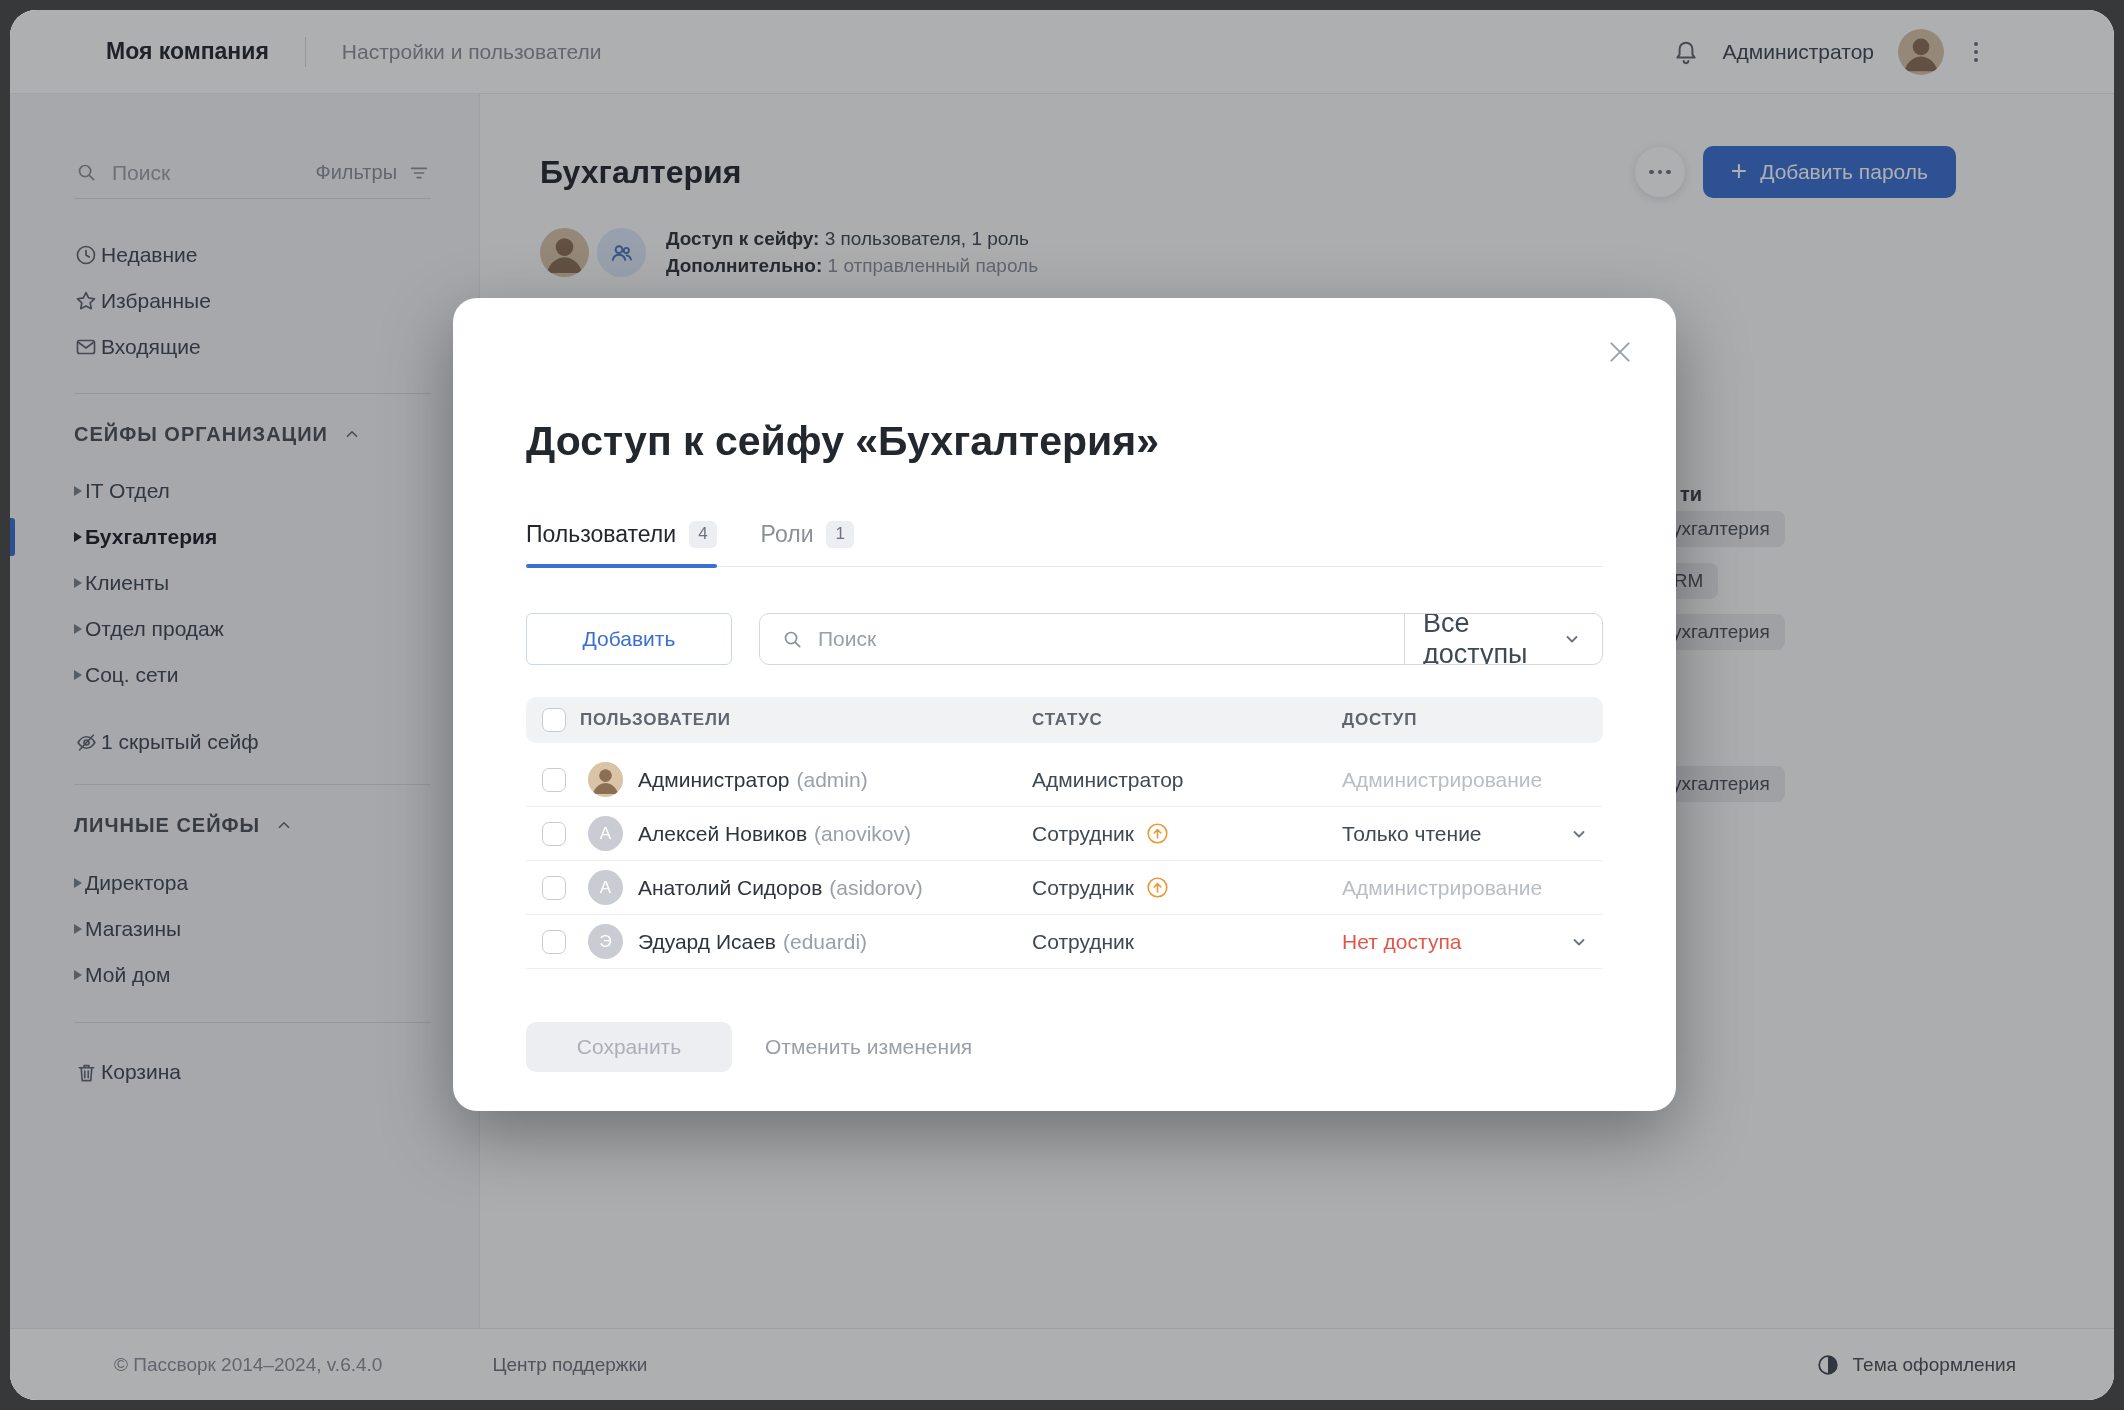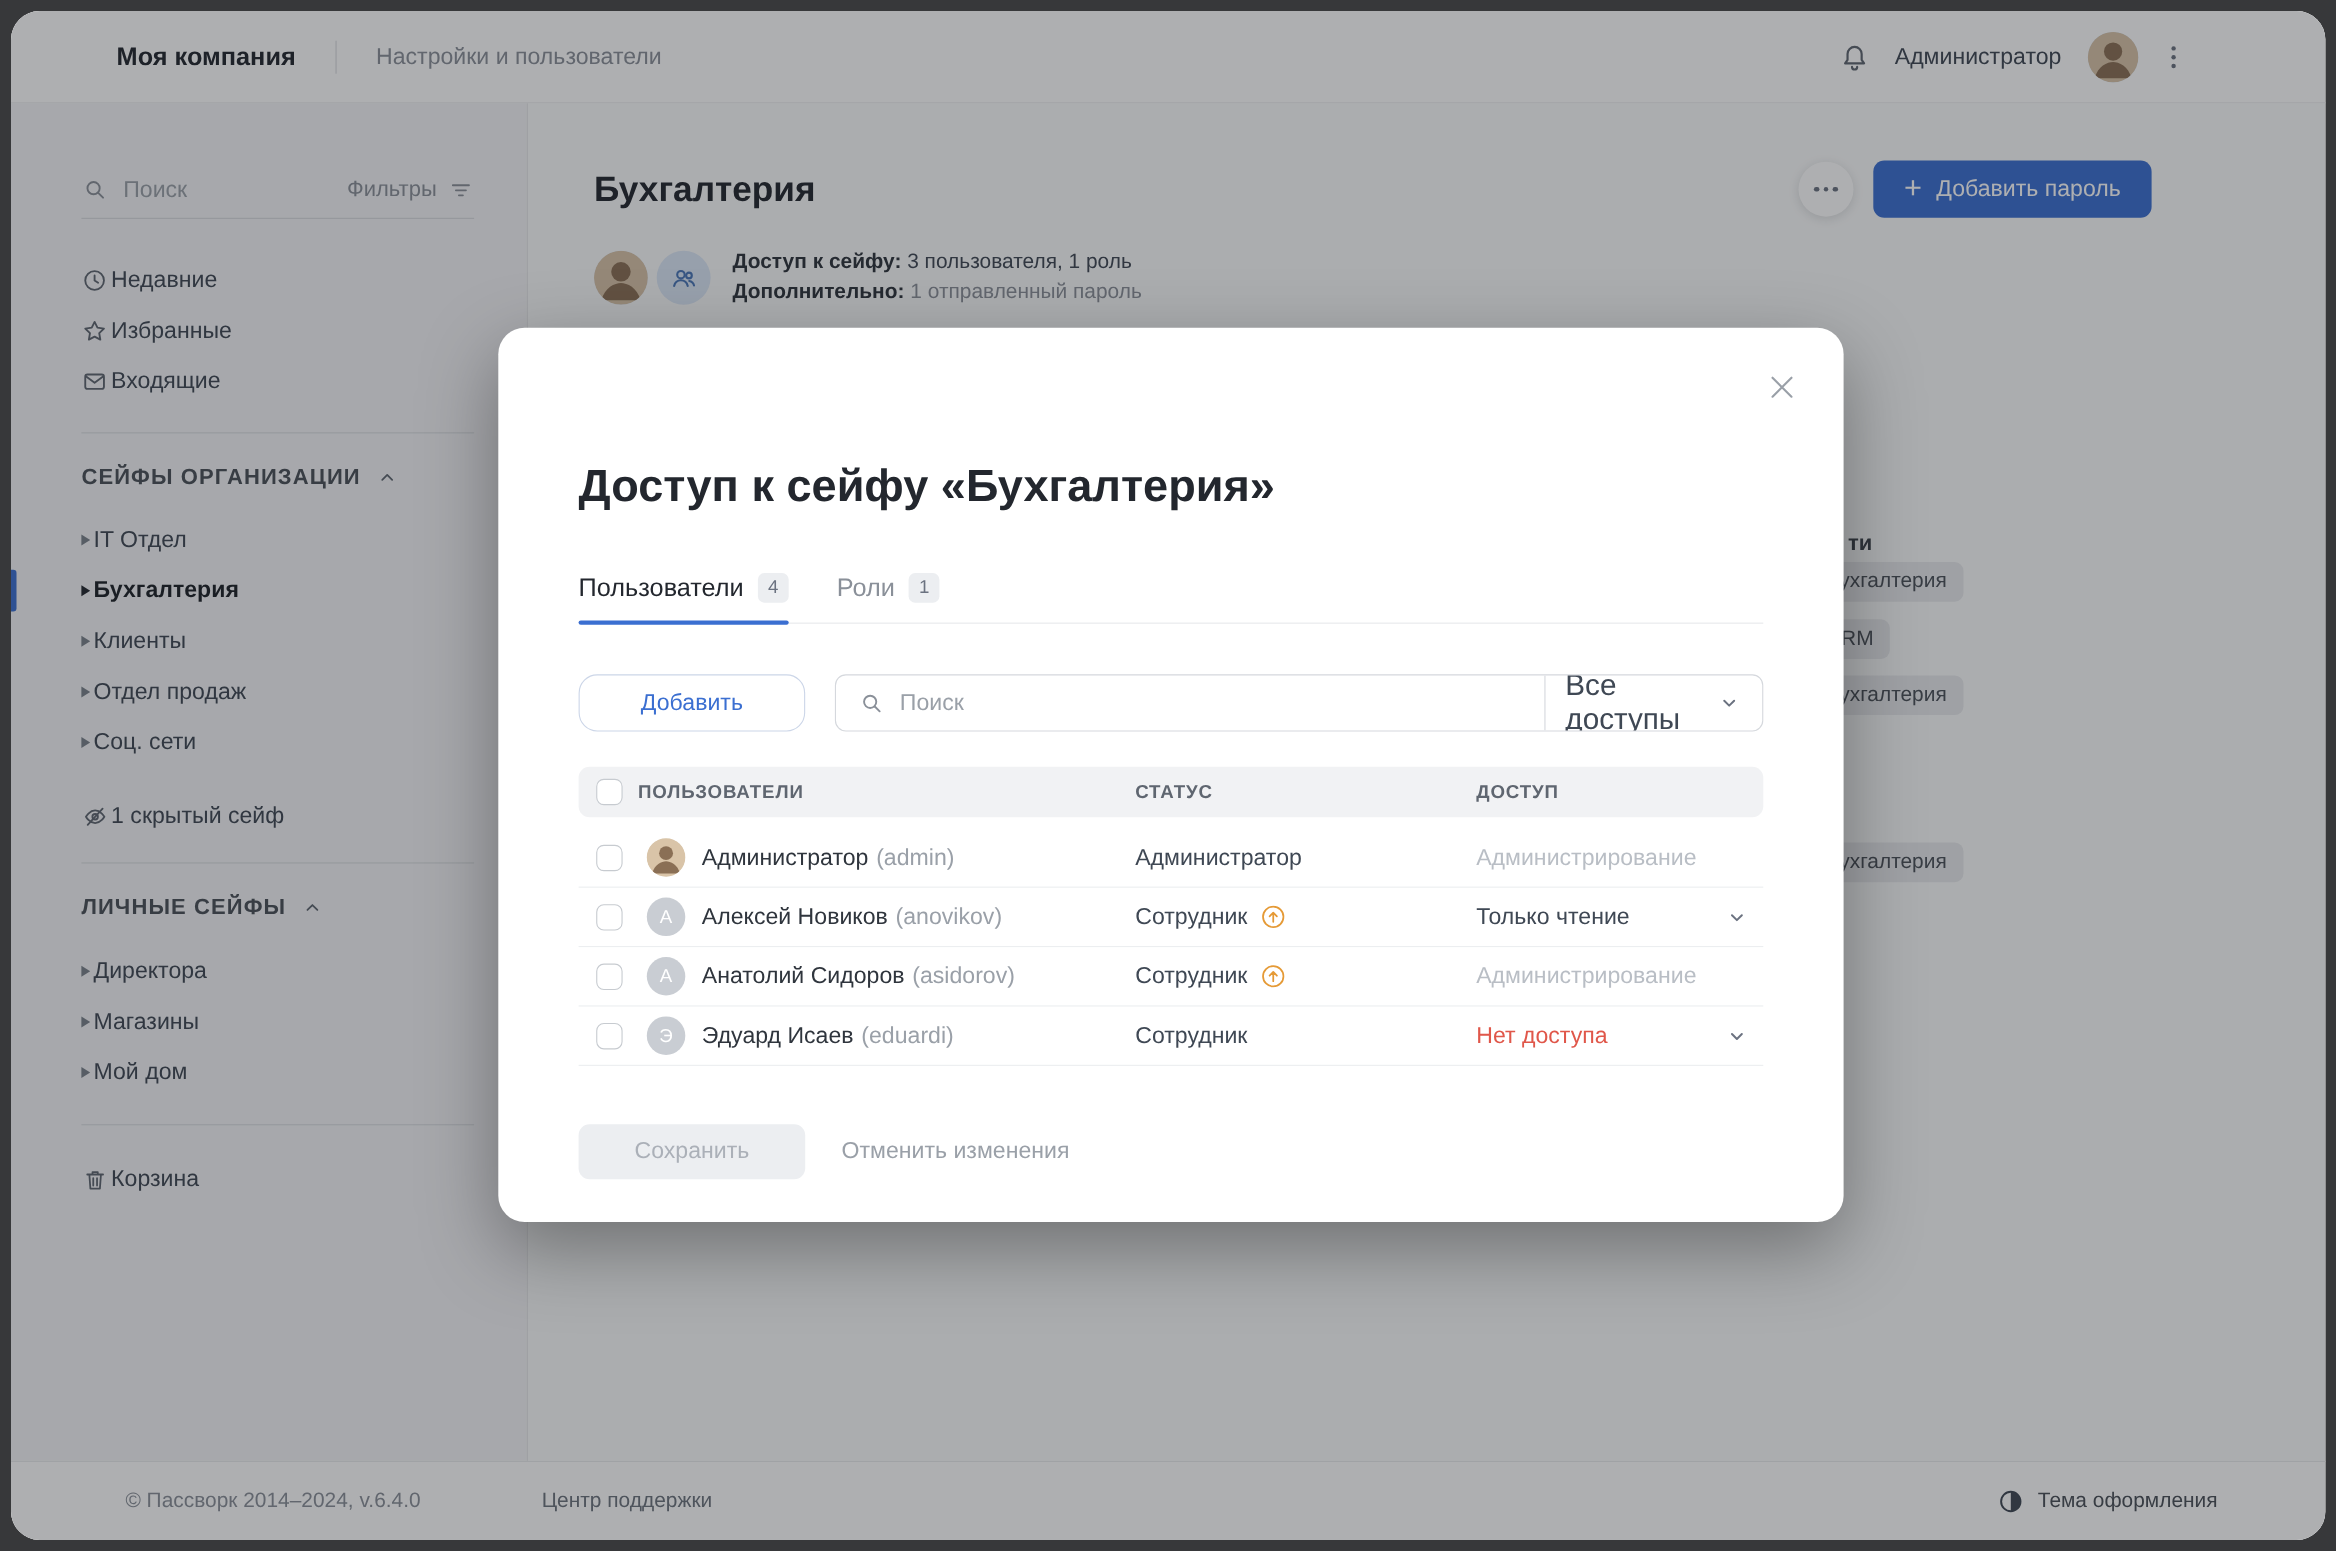--- a/index.html
+++ b/index.html
@@ -157,21 +157,21 @@
     background: #3b6fd1; border-radius: 3px;
   }
   .tbadge {
     background: #eceef1; color: #6b7280; font-size: 17px; border-radius: 6px;
     padding: 3px 9px; line-height: 1.2;
   }
 
   .controls { margin-top: 46px; display: flex; height: 52px; }
   .add-btn {
     width: 206px; flex: none; border: 1px solid #ccd6e8; background: #fff; color: #3b6fd1;
-    border-radius: 17px; font: inherit; font-size: 21px; cursor: pointer;
+    border-radius: 6px; font: inherit; font-size: 21px; cursor: pointer;
   }
   .search-group {
     flex: 1; margin-left: 27px; display: flex; border: 1px solid #d5d8dd; border-radius: 10px;
     overflow: hidden; background: #fff;
   }
   .msearch { flex: 1; display: flex; align-items: center; gap: 14px; padding: 0 20px; }
   .msearch input { border: none; outline: none; font: inherit; font-size: 21px; flex: 1; color: #3f4854; min-width: 0; }
   .msearch input::placeholder { color: #9aa0a8; }
   .mselect {
     width: 198px; flex: none; border-left: 1px solid #d5d8dd; display: flex; align-items: center;

